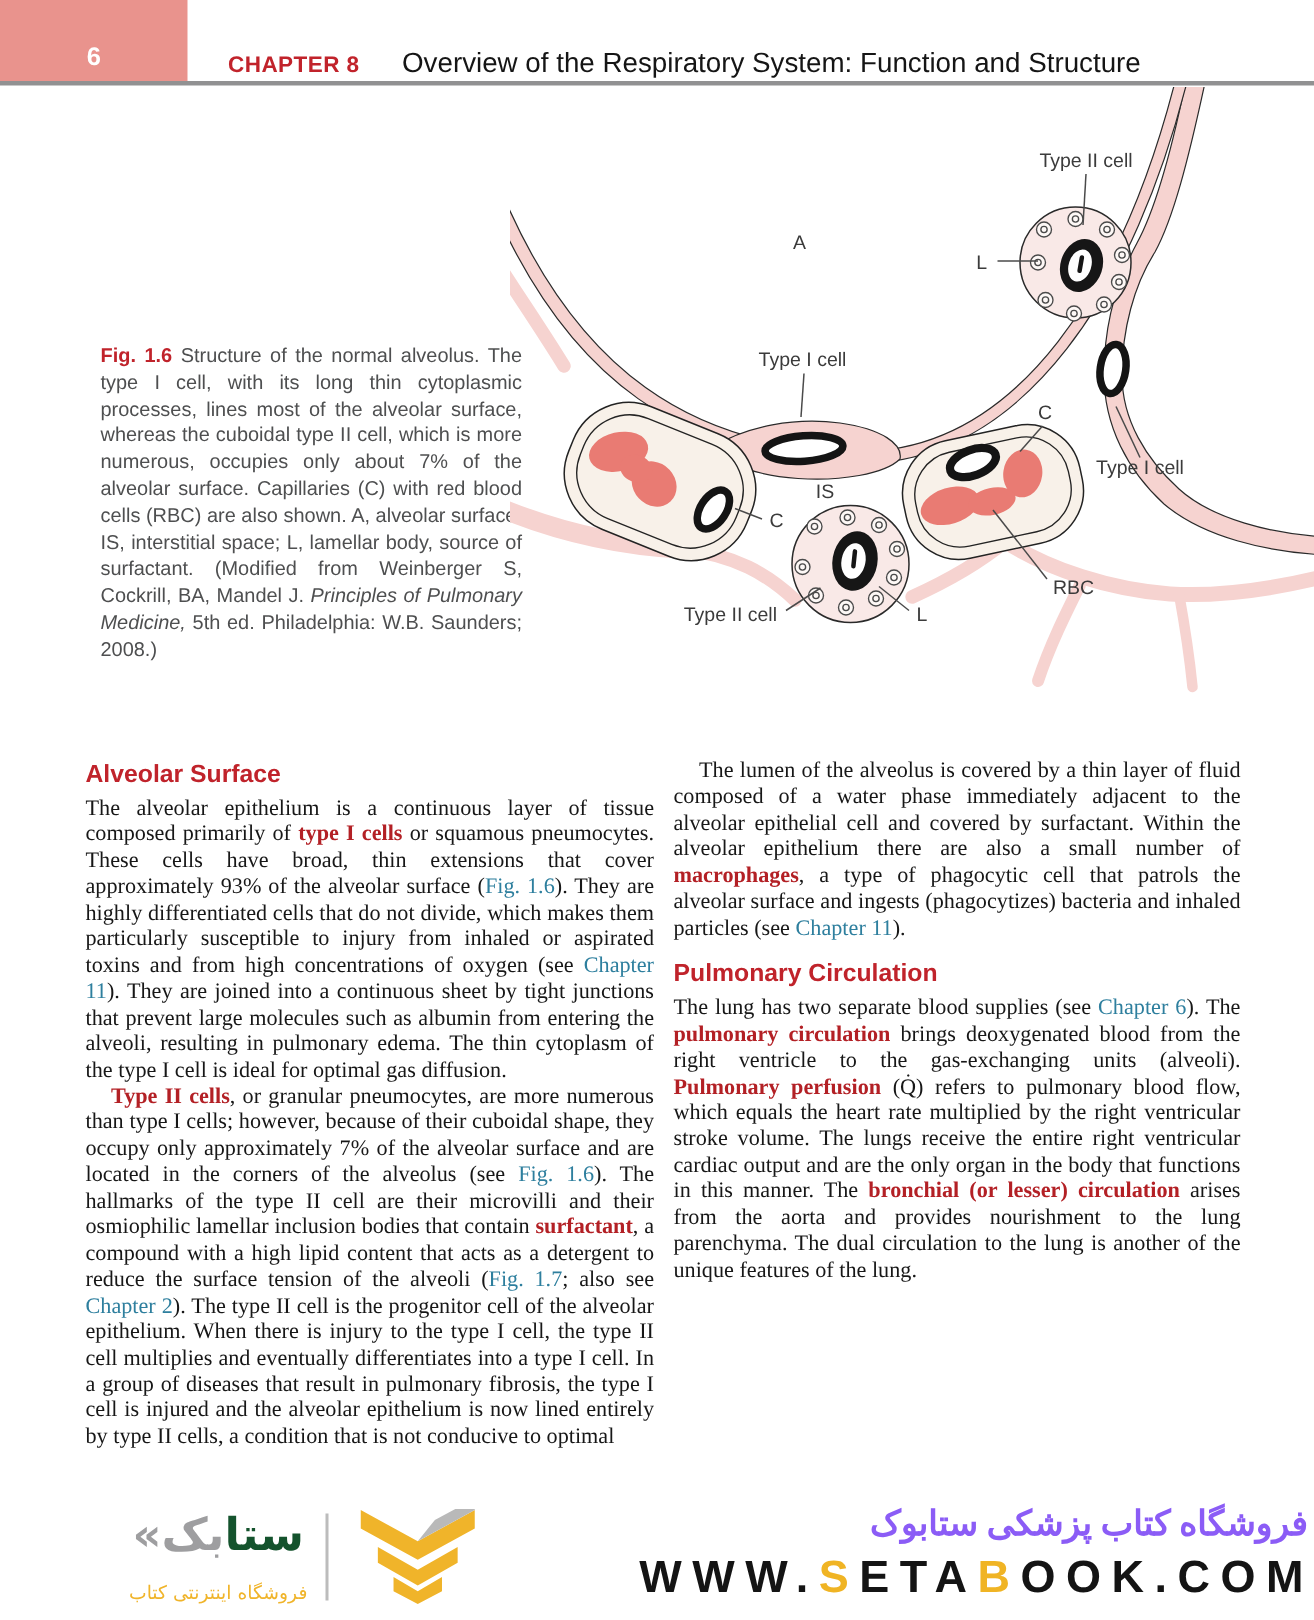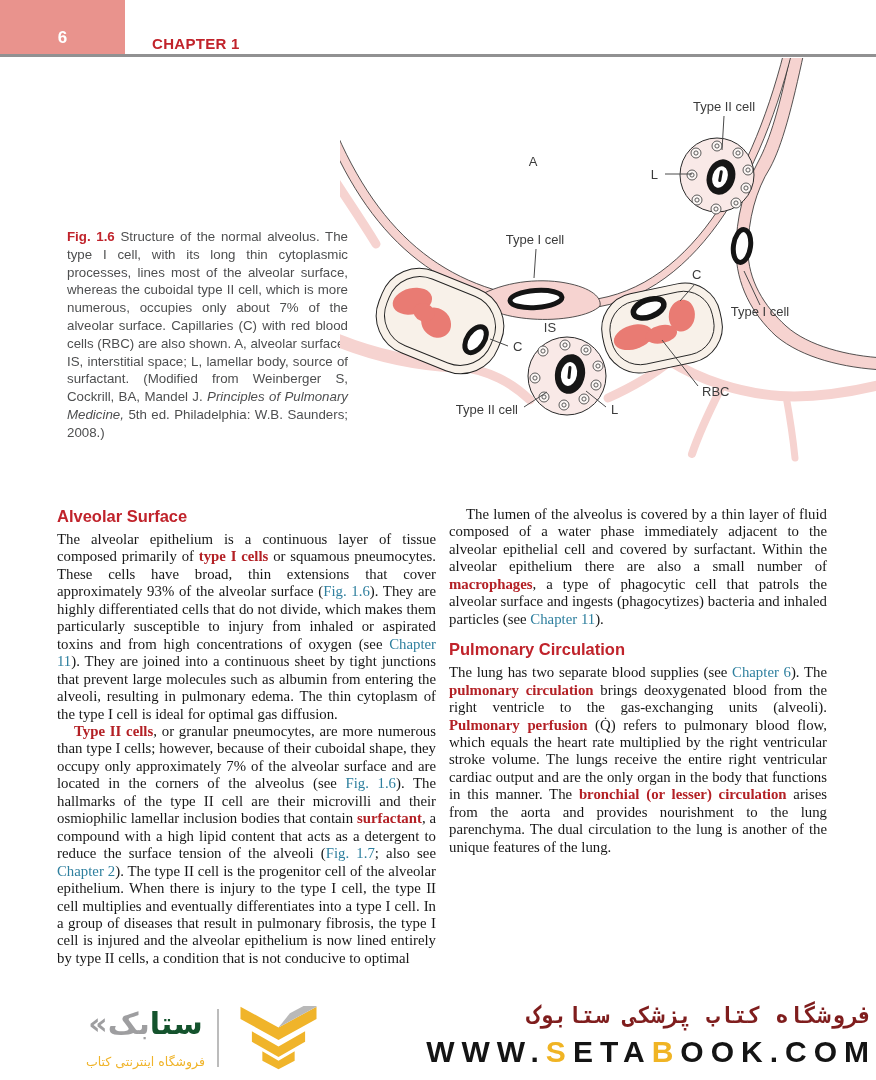--- a/index.html
+++ b/index.html
@@ -37,35 +37,36 @@
   .footer{position:absolute;left:0;top:998px;width:876px;height:82px;background:#ffffff;}
   .logo-group{position:absolute;left:86px;top:8px;display:flex;align-items:center;gap:12px;}
   .wordmark-col{display:flex;flex-direction:column;align-items:center;}
   .wordmark{display:flex;align-items:baseline;font-family:"DejaVu Sans",sans-serif;
             font-weight:bold;font-size:30px;line-height:34px;}
   .wordmark .lgray{color:#9e9ea0;}
   .wordmark .gold{color:#14532d;}
   .logo-tagline{font-family:"DejaVu Sans",sans-serif;color:#f0b42a;font-size:12.5px;margin-top:13px;}
   .logo-divider{width:2px;height:58px;background:#bcbcbc;}
   .fa-title{position:absolute;right:4px;top:4px;direction:rtl;
-            font-family:Liberation Mono, monospace;font-weight:bold;font-size:23px;color:#7f1d1d;}
+            font-family:Liberation Serif, serif;font-weight:bold;font-size:23px;color:#8b5cf6;}
   .site-url{position:absolute;right:0px;top:37px;font-family:"Liberation Sans",sans-serif;
             font-weight:bold;font-size:30px;letter-spacing:7px;color:#141414;}
   .site-url .gold{color:#f0b424;}
 </style>
 </head>
 <body>
 
 <div class="page">
 
   <div class="pagenum-box">
     <span>6</span>
   </div>
   <div class="header-rule"></div>
-  <div class="chapter-label">CHAPTER 1</div>
+  <div class="chapter-label">CHAPTER 8</div>
+  <div class="chapter-title">Overview of the Respiratory System: Function and Structure</div>
 
   <div class="fig-caption"><span class="figlabel">Fig. 1.6</span><span> Structure of the normal alveolus. The type I cell, with its long thin cytoplasmic processes, lines most of the alveolar surface, whereas the cuboidal type II cell, which is more numerous, occupies only about 7% of the alveolar surface. Capillaries (C) with red blood cells (RBC) are also shown. A, alveolar surface; IS, interstitial space; L, lamellar body, source of surfactant. (Modified from Weinberger S, Cockrill, BA, Mandel J. </span><span class="it">Principles of Pulmonary Medicine,</span><span> 5th ed. Philadelphia: W.B. Saunders; 2008.)</span></div>
 
   <svg class="diagram" viewBox="0 0 536 408">
 
     <g stroke="#f6d3d0" fill="none" stroke-linecap="round">
       <path d="M -8,280 C 35,298 75,306 115,308" stroke-width="13"></path>
       <path d="M 115,308 C 150,312 172,325 190,342" stroke-width="9"></path>
       <path d="M 268,340 C 290,330 312,318 330,303" stroke-width="9"></path>
       <path d="M 330,303 C 360,322 400,335 440,338 C 475,340 512,334 544,326" stroke-width="10"></path>

